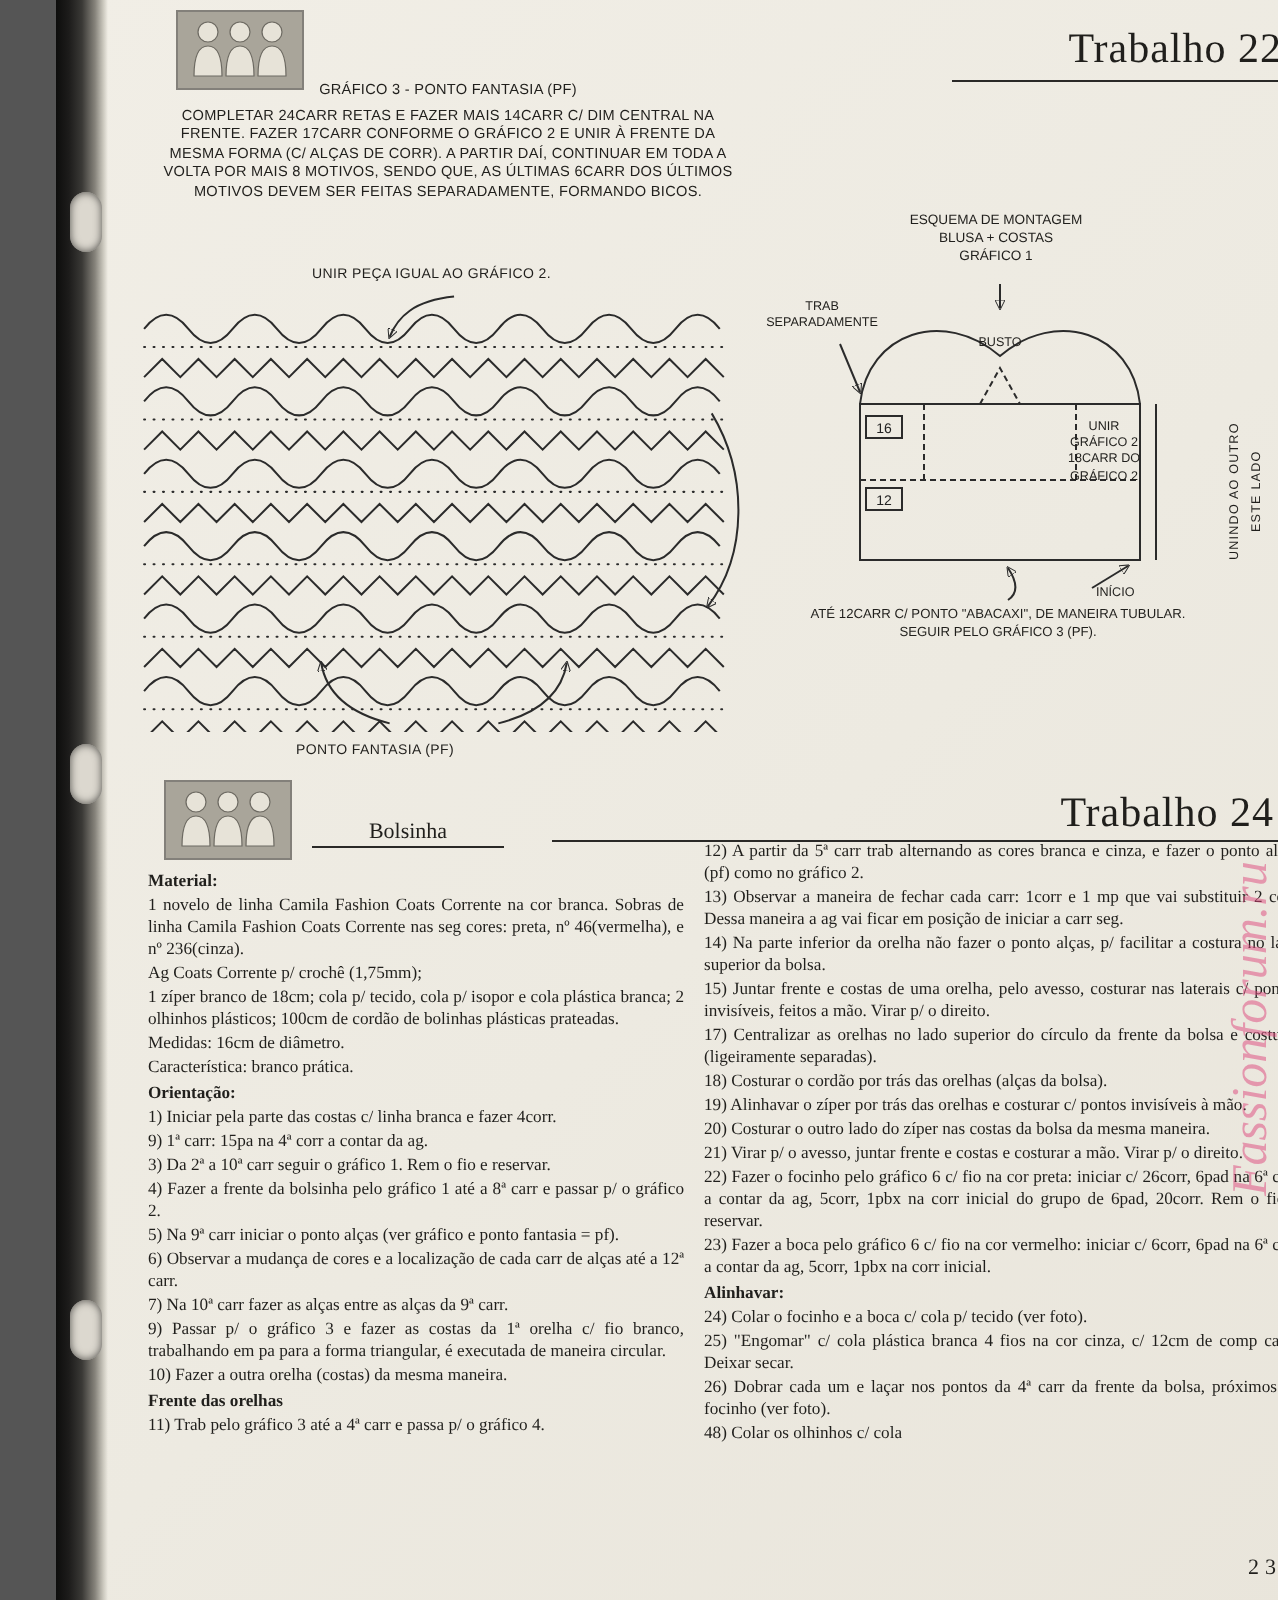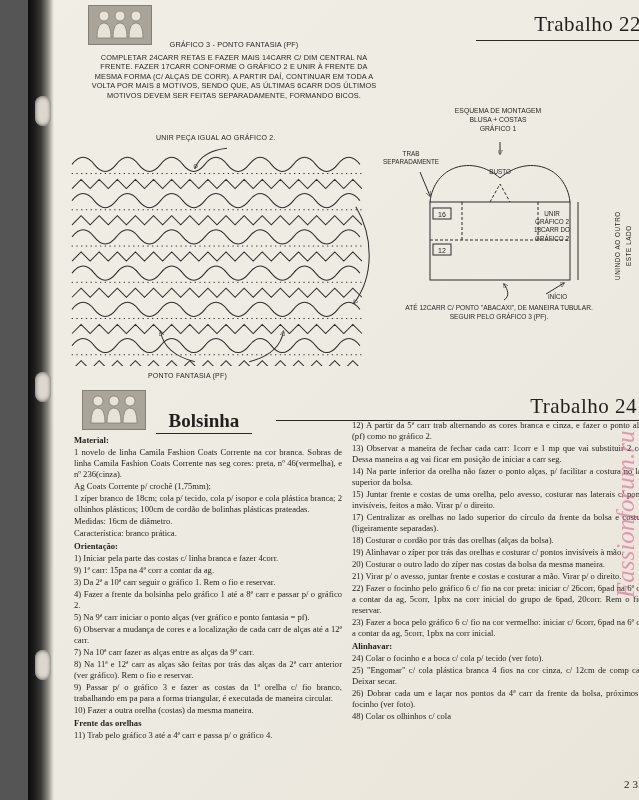--- a/index.html
+++ b/index.html
@@ -20,21 +20,21 @@
   .lbl7{font-size:7px;letter-spacing:.2px;}
   .ctr{text-align:center;}
   .esq-title{width:150px;font-size:6.8px;line-height:9px;}
   .tiny{font-size:6.3px;line-height:8.2px;}
   .vtext{writing-mode:vertical-rl;transform:rotate(180deg);font-size:6.3px;letter-spacing:.6px;height:112px;text-align:center;}
   .col{font-size:8.6px;line-height:11px;text-align:justify;}
   .col p{margin:0 0 1px 0;}
   .col p.bold{font-weight:bold;margin-top:2px;}
   .colL{left:46px;top:433px;width:268px;}
   .colR{left:324px;top:420px;width:298px;}
-  .section-hd{font-weight:bold;font-size:19px;border-bottom:1.2px solid #2a2927;padding-bottom:1px;}
+  .section-hd{font-weight:normal;font-size:11px;border-bottom:1.2px solid #2a2927;padding-bottom:1px;}
   .pagenum{font-size:11px;letter-spacing:3px;}
   .watermark{left:584px;top:268px;height:330px;writing-mode:vertical-rl;transform:rotate(180deg);
         font-style:italic;font-size:25px;color:rgba(222,70,124,.5);z-index:6;}
   svg{display:block;}
   .strokes path,.strokes line,.strokes rect{stroke:#2b2b2b;fill:none;stroke-width:1;}
 </style>
 </head>
 <body>
 
 <div class="page">
@@ -55,21 +55,21 @@
         <circle cx="15" cy="10" r="5"></circle>
           <path d="M8,32 q0,-15 7,-15 q7,0 7,15 z"></path>
         <circle cx="31" cy="10" r="5"></circle>
           <path d="M24,32 q0,-15 7,-15 q7,0 7,15 z"></path>
         <circle cx="47" cy="10" r="5"></circle>
           <path d="M40,32 q0,-15 7,-15 q7,0 7,15 z"></path>
       </g>
     </svg>
   </div>
 
-  <div class="abs g3 sans" style="left:60px;top:40px;">
+  <div class="abs g3 sans" style="left:50px;top:40px;">
     <p class="hd">GRÁFICO 3 - PONTO FANTASIA (PF)</p>
     <div>COMPLETAR 24CARR RETAS E FAZER MAIS 14CARR C/ DIM CENTRAL NA FRENTE. FAZER 17CARR CONFORME O GRÁFICO 2 E UNIR À FRENTE DA MESMA FORMA (C/ ALÇAS DE CORR). A PARTIR DAÍ, CONTINUAR EM TODA A VOLTA POR MAIS 8 MOTIVOS, SENDO QUE, AS ÚLTIMAS 6CARR DOS ÚLTIMOS MOTIVOS DEVEM SER FEITAS SEPARADAMENTE, FORMANDO BICOS.</div>
   </div>
 
   <div class="abs sans lbl7" style="left:128px;top:134px;">UNIR PEÇA IGUAL AO GRÁFICO 2.</div>
 
   <svg class="abs strokes" style="left:38px;top:146px;" width="312" height="220" viewBox="0 0 310 218">
     <defs>
       <marker id="ah" viewBox="0 0 10 10" refX="8" refY="5" markerWidth="5" markerHeight="5" orient="auto-start-reverse">
         <path d="M0,0L10,5L0,10z" fill="#2b2b2b" stroke="none"></path>
@@ -160,21 +160,20 @@
     <p>Medidas: 16cm de diâmetro.</p>
     <p>Característica: branco prática.</p>
     <p class="bold">Orientação:</p>
     <p>1) Iniciar pela parte das costas c/ linha branca e fazer 4corr.</p>
     <p>9) 1ª carr: 15pa na 4ª corr a contar da ag.</p>
     <p>3) Da 2ª a 10ª carr seguir o gráfico 1. Rem o fio e reservar.</p>
     <p>4) Fazer a frente da bolsinha pelo gráfico 1 até a 8ª carr e passar p/ o gráfico 2.</p>
     <p>5) Na 9ª carr iniciar o ponto alças (ver gráfico e ponto fantasia = pf).</p>
     <p>6) Observar a mudança de cores e a localização de cada carr de alças até a 12ª carr.</p>
     <p>7) Na 10ª carr fazer as alças entre as alças da 9ª carr.</p>
-    <p>8) Na 11ª e 12ª carr as alças são feitas por trás das alças da 2ª carr anterior (ver gráfico). Rem o fio e reservar.</p>
     <p>9) Passar p/ o gráfico 3 e fazer as costas da 1ª orelha c/ fio branco, trabalhando em pa para a forma triangular, é executada de maneira circular.</p>
     <p>10) Fazer a outra orelha (costas) da mesma maneira.</p>
     <p class="bold">Frente das orelhas</p>
     <p>11) Trab pelo gráfico 3 até a 4ª carr e passa p/ o gráfico 4.</p>
   </div>
 
   <div class="abs col colR">
     <p>12) A partir da 5ª carr trab alternando as cores branca e cinza, e fazer o ponto alças (pf) como no gráfico 2.</p>
     <p>13) Observar a maneira de fechar cada carr: 1corr e 1 mp que vai substituir 2 corr. Dessa maneira a ag vai ficar em posição de iniciar a carr seg.</p>
     <p>14) Na parte inferior da orelha não fazer o ponto alças, p/ facilitar a costura no lado superior da bolsa.</p>

